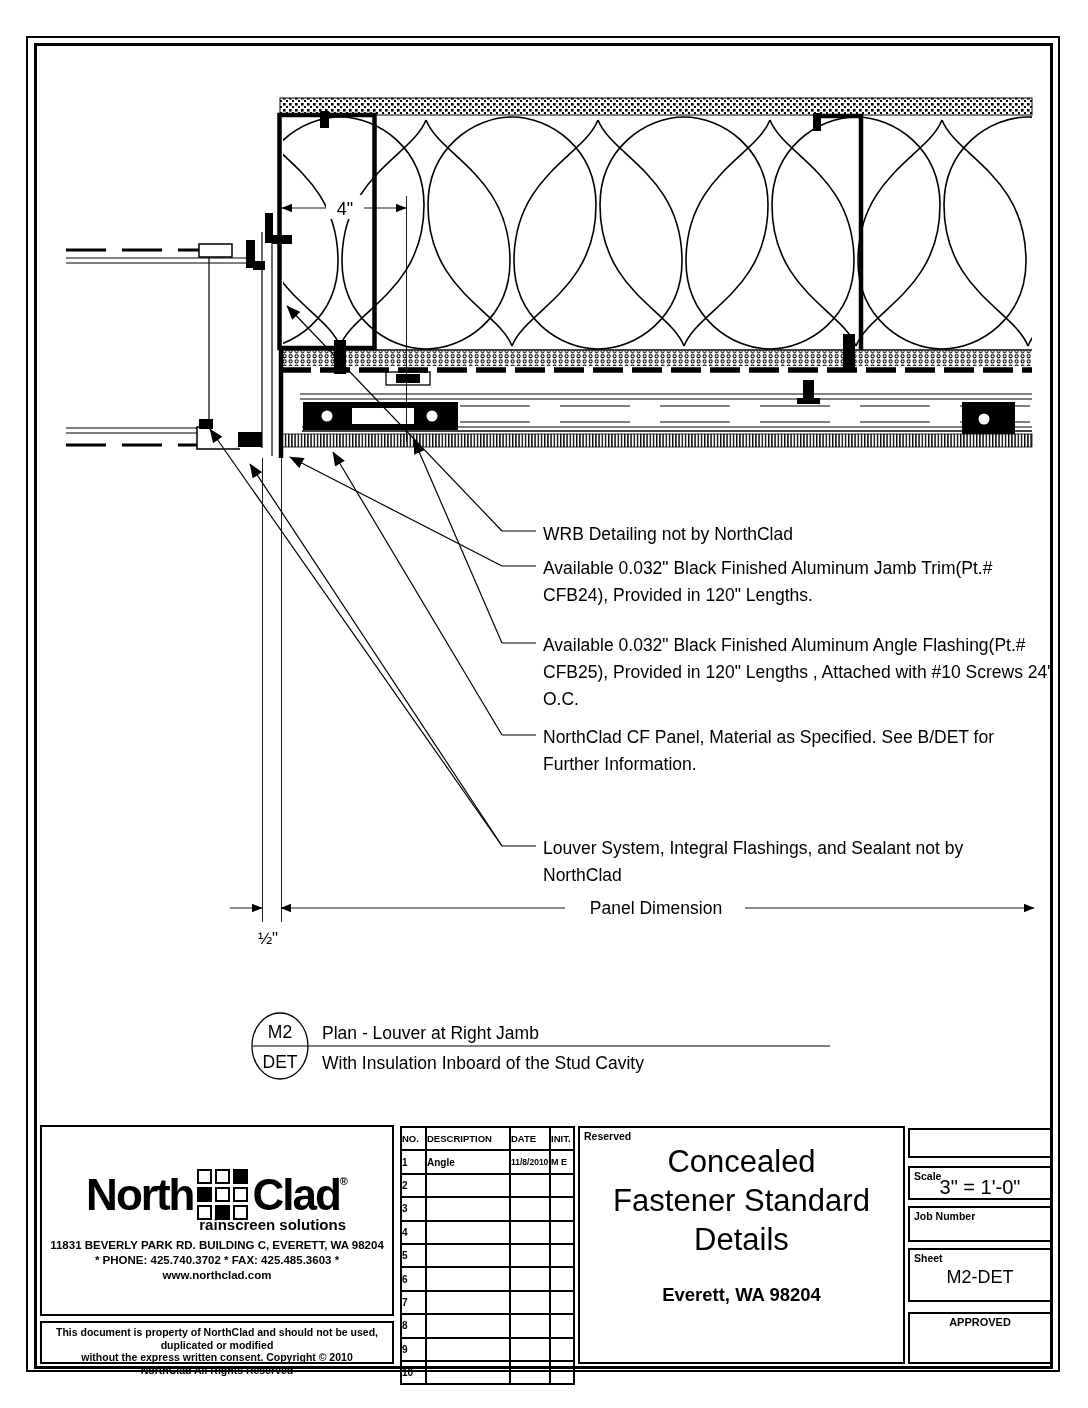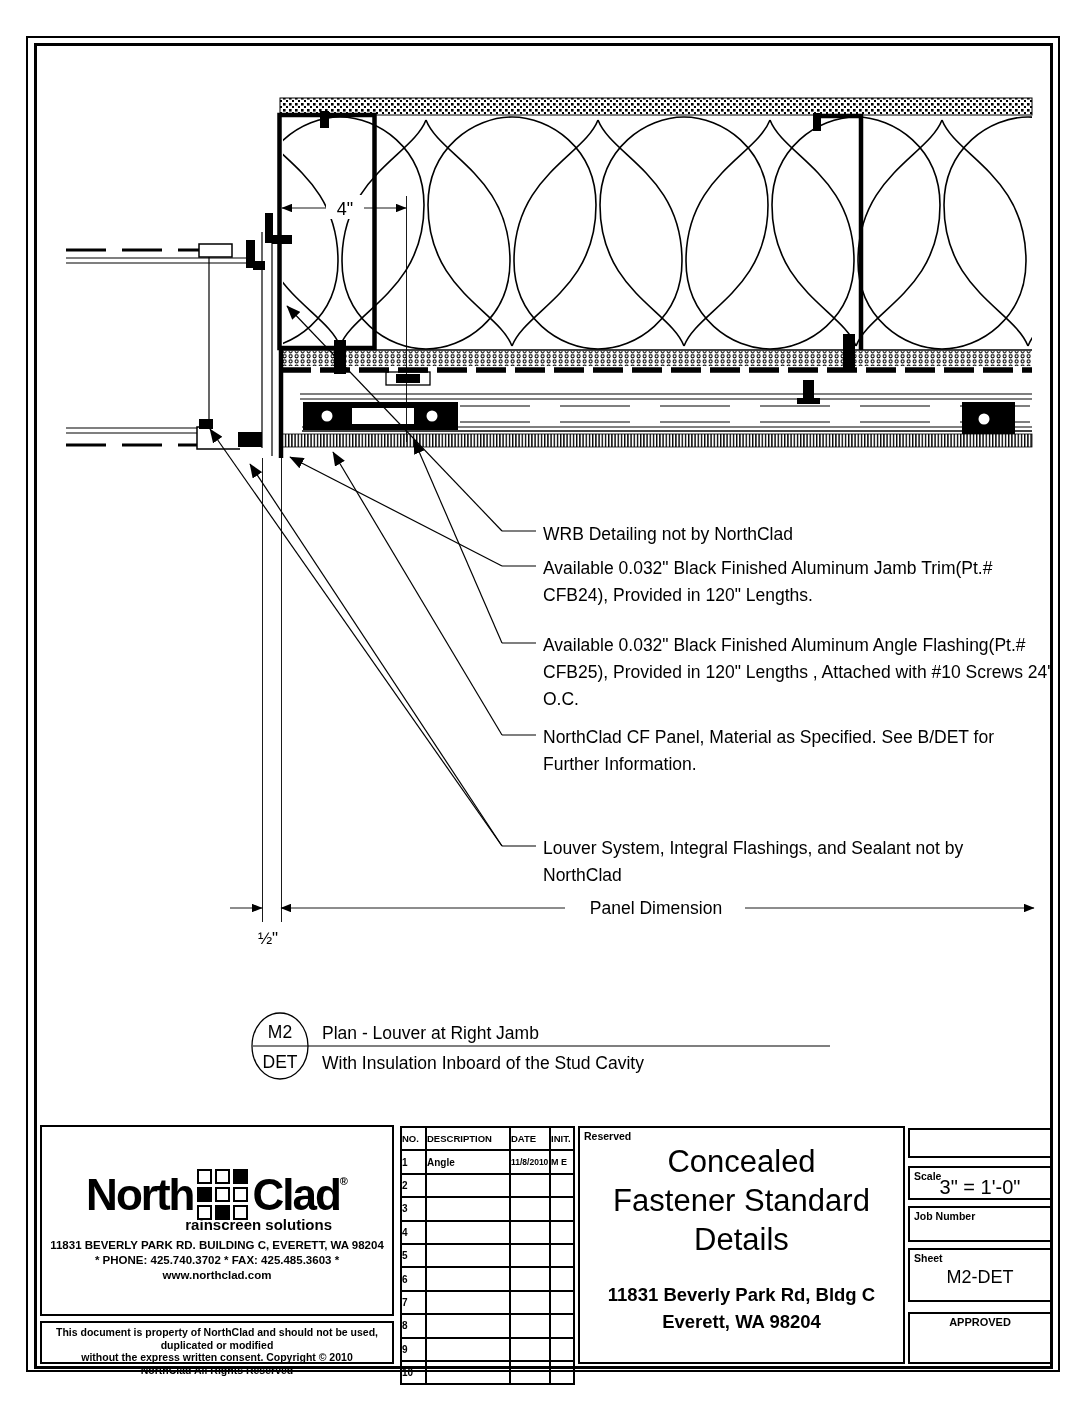--- a/index.html
+++ b/index.html
@@ -15,21 +15,21 @@
   .box{position:absolute;border:2px solid #000;box-sizing:border-box;background:#fff;}
   .thick{border-width:2.5px;}
   .lbl{position:absolute;left:4px;top:2px;font-size:10.5px;font-weight:bold;}
   .logo-wrap{position:absolute;left:40px;top:1125px;width:354px;height:191px;border:2px solid #000;box-sizing:border-box;}
   .logo-row{display:flex;align-items:center;justify-content:center;margin-top:42px;}
   .logo-word{font-size:44px;font-weight:bold;letter-spacing:-2px;}
   .logo-grid{display:grid;grid-template-columns:repeat(3,15px);grid-template-rows:repeat(3,15px);gap:3px;margin:0 4px;}
   .logo-grid .sq{border:2.5px solid #000;box-sizing:border-box;background:#fff;}
   .logo-grid .sq.f{background:#000;}
   .logo-reg{font-size:11px;font-weight:bold;align-self:flex-start;margin-top:6px;}
-  .tagline{text-align:right;font-size:15px;font-weight:bold;padding-right:60px;margin-top:-4px;}
+  .tagline{text-align:right;font-size:15px;font-weight:bold;padding-right:46px;margin-top:-4px;}
   .addr{margin-top:5px;text-align:center;font-size:11.5px;font-weight:bold;line-height:15px;}
   .copy-box{position:absolute;left:40px;top:1321px;width:354px;height:43px;border:2px solid #000;box-sizing:border-box;
             text-align:center;font-size:10.5px;font-weight:bold;line-height:12.5px;padding-top:3px;}
   table.rev{position:absolute;left:400px;top:1126px;border-collapse:collapse;table-layout:fixed;}
   table.rev td,table.rev th{border:2px solid #000;font-size:10px;font-weight:bold;text-align:left;
        height:21.4px;padding:0;overflow:hidden;white-space:nowrap;margin-left:32px;}
   table.rev th{font-size:9.5px;}
   .proj-box{position:absolute;left:578px;top:1126px;width:327px;height:238px;border:2px solid #000;box-sizing:border-box;}
   .proj-title{margin-top:14px;text-align:center;font-size:31px;line-height:39px;}
   .proj-addr{margin-top:22px;text-align:center;font-size:18.5px;font-weight:bold;line-height:27px;}
@@ -308,21 +308,20 @@
     </table>
 
   <div class="proj-box">
     <div class="lbl">Reserved</div>
     <div class="proj-title">
       <div>Concealed</div>
       <div>Fastener Standard</div>
       <div>Details</div>
     </div>
     <div class="proj-addr">
-      <div>11831 Beverly Park Rd, Bldg C</div>
       <div>Everett, WA 98204</div>
     </div>
   </div>
 
   <div class="box thick" style="left:908px;top:1128px;width:144px;height:30px;"></div>
   <div class="box thick" style="left:908px;top:1166px;width:144px;height:34px;">
     <div class="lbl">Scale</div>
     <div class="val-lg" style="top:8px;font-size:20px;">3" = 1'-0"</div>
   </div>
   <div class="box thick" style="left:908px;top:1206px;width:144px;height:36px;">

